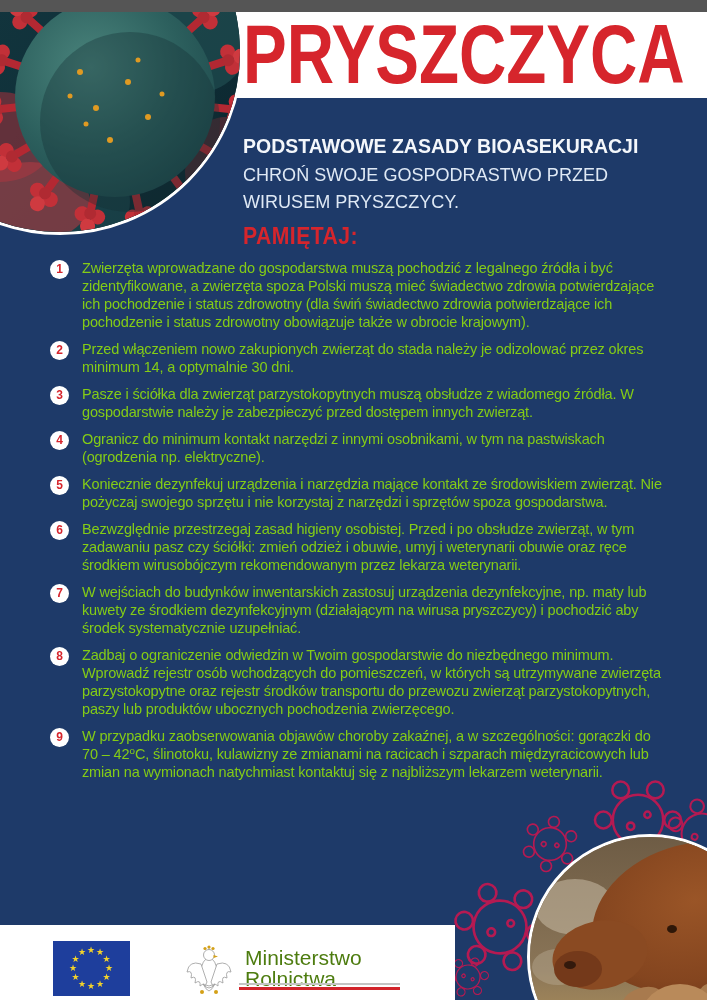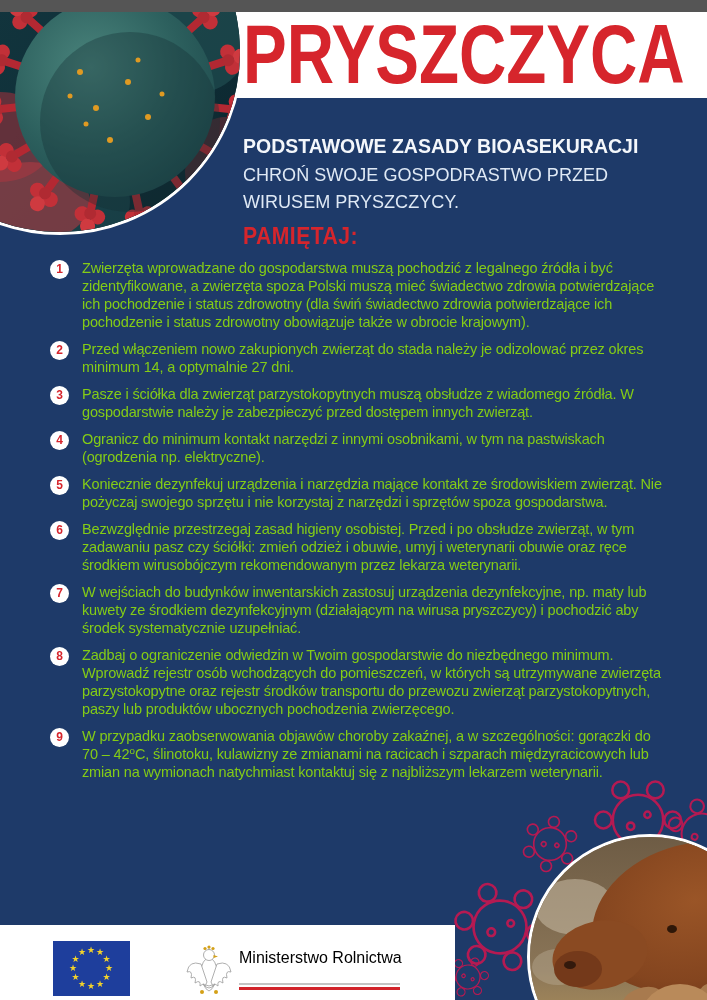--- a/index.html
+++ b/index.html
@@ -39,21 +39,21 @@
 
   
   .cow-circle{position:absolute;left:527px;top:822px;width:240px;height:240px;border-radius:50%;
               border:3px solid #fff;overflow:hidden;z-index:3;background:#7d6b52;}
 
   
   .footer-band{position:absolute;left:0;top:913px;width:455px;height:87px;background:#ffffff;z-index:4;}
   .eu-flag{position:absolute;left:53px;top:16px;width:77px;height:55px;background:#1E3E9C;}
   .eu-star{position:absolute;color:#F2D22B;font-size:9px;line-height:9px;}
   .eagle{position:absolute;left:185px;top:17px;width:48px;height:56px;}
-  .ministry{position:absolute;left:239px;top:22px;color:#000000;font-size:16px;line-height:21px;}
+  .ministry{position:absolute;left:245px;top:22px;color:#4d7c0f;font-size:21px;line-height:21px;}
   .ministry-underline{position:absolute;left:239px;top:58px;width:161px;}
   .ministry-underline .grayline{height:1.5px;background:#c4c4c4;}
   .ministry-underline .redline{height:3.5px;background:#D2232A;margin-top:2px;}
 </style>
 </head>
 <body>
 
 <div class="page">
 
   <div class="top-band"></div>
@@ -125,21 +125,21 @@
   <div class="remember">PAMIĘTAJ:</div>
 
   <div class="rules">
     <div class="rule">
       <div class="rule-num">1</div>
       <div class="rule-text">Zwierzęta wprowadzane do gospodarstwa muszą pochodzić z legalnego źródła i być zidentyfikowane, a zwierzęta spoza Polski muszą mieć świadectwo zdrowia potwierdzające ich pochodzenie i status zdrowotny (dla świń świadectwo zdrowia potwierdzające ich pochodzenie i status zdrowotny obowiązuje także w obrocie krajowym).</div>
     </div>
 
     <div class="rule">
       <div class="rule-num">2</div>
-      <div class="rule-text">Przed włączeniem nowo zakupionych zwierząt do stada należy je odizolować przez okres minimum 14, a optymalnie 27 dni.</div>
+      <div class="rule-text">Przed włączeniem nowo zakupionych zwierząt do stada należy je odizolować przez okres minimum 14, a optymalnie 30 dni.</div>
     </div>
 
     <div class="rule">
       <div class="rule-num">3</div>
       <div class="rule-text">Pasze i ściółka dla zwierząt parzystokopytnych muszą obsłudze z wiadomego źródła. W gospodarstwie należy je zabezpieczyć przed dostępem innych zwierząt.</div>
     </div>
 
     <div class="rule">
       <div class="rule-num">4</div>
       <div class="rule-text">Ogranicz do minimum kontakt narzędzi z innymi osobnikami, w tym na pastwiskach (ogrodzenia np. elektryczne).</div>

